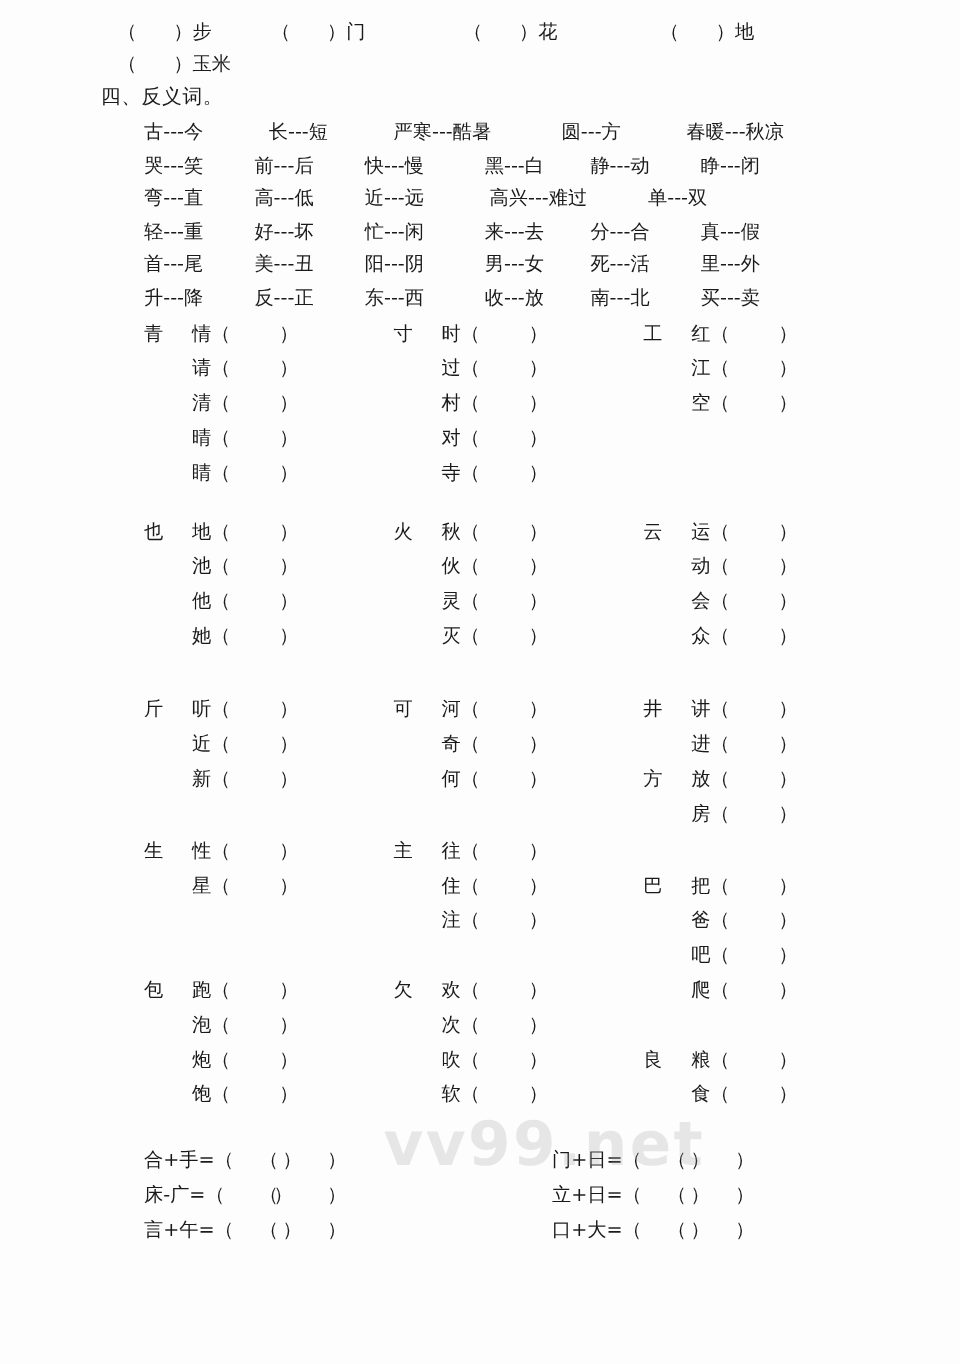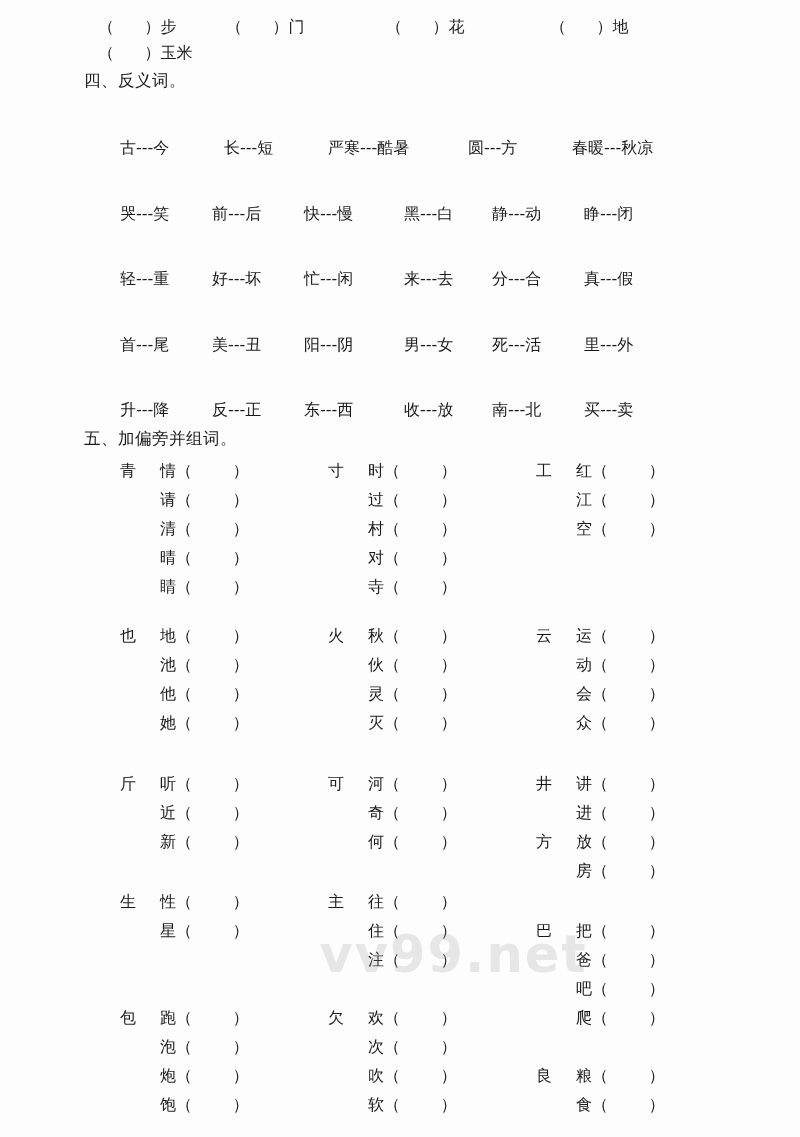--- a/index.html
+++ b/index.html
@@ -53,21 +53,20 @@
     line-height: 27px;
   }
   .antonym-block {
     padding-left: 80px;
     font-size: 16px;
     line-height: 27.5px;
   }
   .antonym-line {
     display: flex;
     white-space: pre;
-    margin-top: 38px;
   }
   .antonym-line span {
     display: inline-block;
   }
   .a-w { width: 104px; }
   .radical-group {
     padding-left: 80px;
     margin-top: 2px;
   }
   .rad-row {
@@ -141,20 +140,27 @@
     </div>
     <div class="antonym-line">
       <span class="a-w" style="width:92px">哭---笑</span>
       <span class="a-w" style="width:92px">前---后</span>
       <span class="a-w" style="width:100px">快---慢</span>
       <span class="a-w" style="width:88px">黑---白</span>
       <span class="a-w" style="width:92px">静---动</span>
       <span>睁---闭</span>
     </div>
     <div class="antonym-line">
+      <span class="a-w" style="width:92px">弯---直</span>
+      <span class="a-w" style="width:92px">高---低</span>
+      <span class="a-w" style="width:104px">近---远</span>
+      <span class="a-w" style="width:132px">高兴---难过</span>
+      <span>单---双</span>
+    </div>
+    <div class="antonym-line">
       <span class="a-w" style="width:92px">轻---重</span>
       <span class="a-w" style="width:92px">好---坏</span>
       <span class="a-w" style="width:100px">忙---闲</span>
       <span class="a-w" style="width:88px">来---去</span>
       <span class="a-w" style="width:92px">分---合</span>
       <span>真---假</span>
     </div>
     <div class="antonym-line">
       <span class="a-w" style="width:92px">首---尾</span>
       <span class="a-w" style="width:92px">美---丑</span>
@@ -166,21 +172,20 @@
     <div class="antonym-line">
       <span class="a-w" style="width:92px">升---降</span>
       <span class="a-w" style="width:92px">反---正</span>
       <span class="a-w" style="width:100px">东---西</span>
       <span class="a-w" style="width:88px">收---放</span>
       <span class="a-w" style="width:92px">南---北</span>
       <span>买---卖</span>
     </div>
   </div>
 
-  <div class="sec-title">五、加偏旁并组词。</div>
 
   <div class="radical-group">
     <div class="rad-row">
       <span class="rad-col"><span class="rad-base">青</span><span class="rad-word">情</span><span class="blank-paren">（        ）</span></span>
       <span class="rad-col"><span class="rad-base">寸</span><span class="rad-word">时</span><span class="blank-paren">（        ）</span></span>
       <span class="rad-col"><span class="rad-base">工</span><span class="rad-word">红</span><span class="blank-paren">（        ）</span></span>
     </div>
     <div class="rad-row">
       <span class="rad-col"><span class="rad-base"></span><span class="rad-word">请</span><span class="blank-paren">（        ）</span></span>
       <span class="rad-col"><span class="rad-base"></span><span class="rad-word">过</span><span class="blank-paren">（        ）</span></span>

